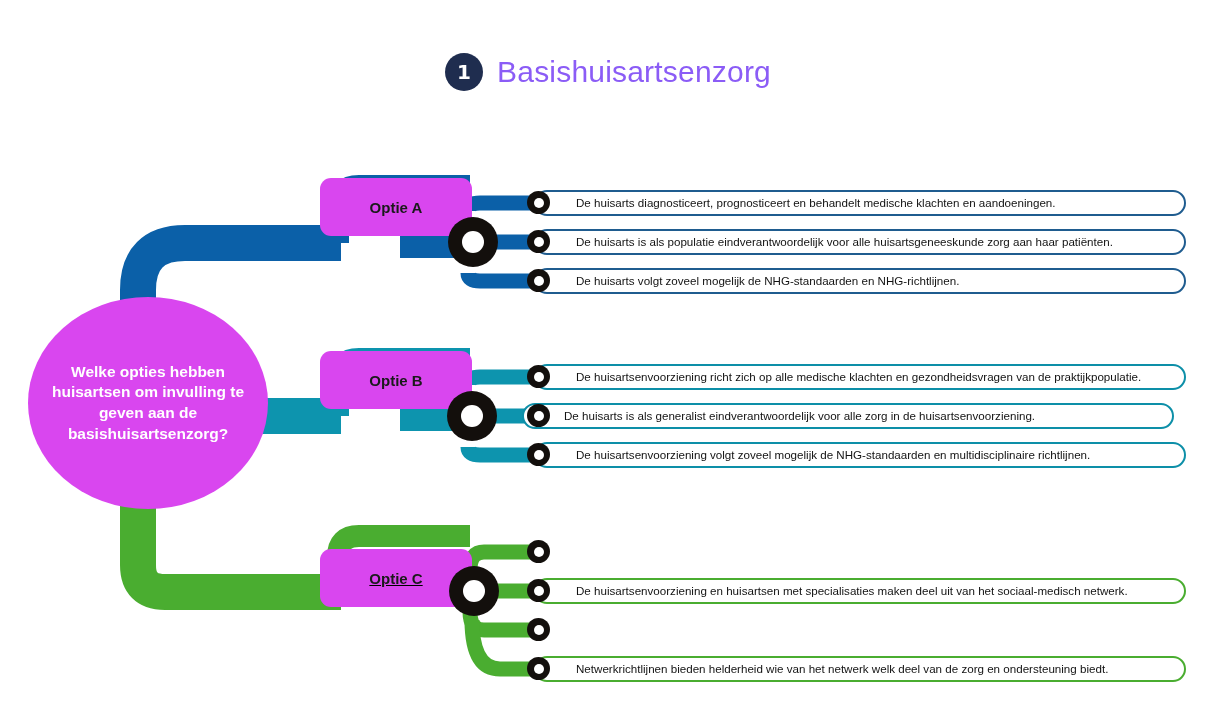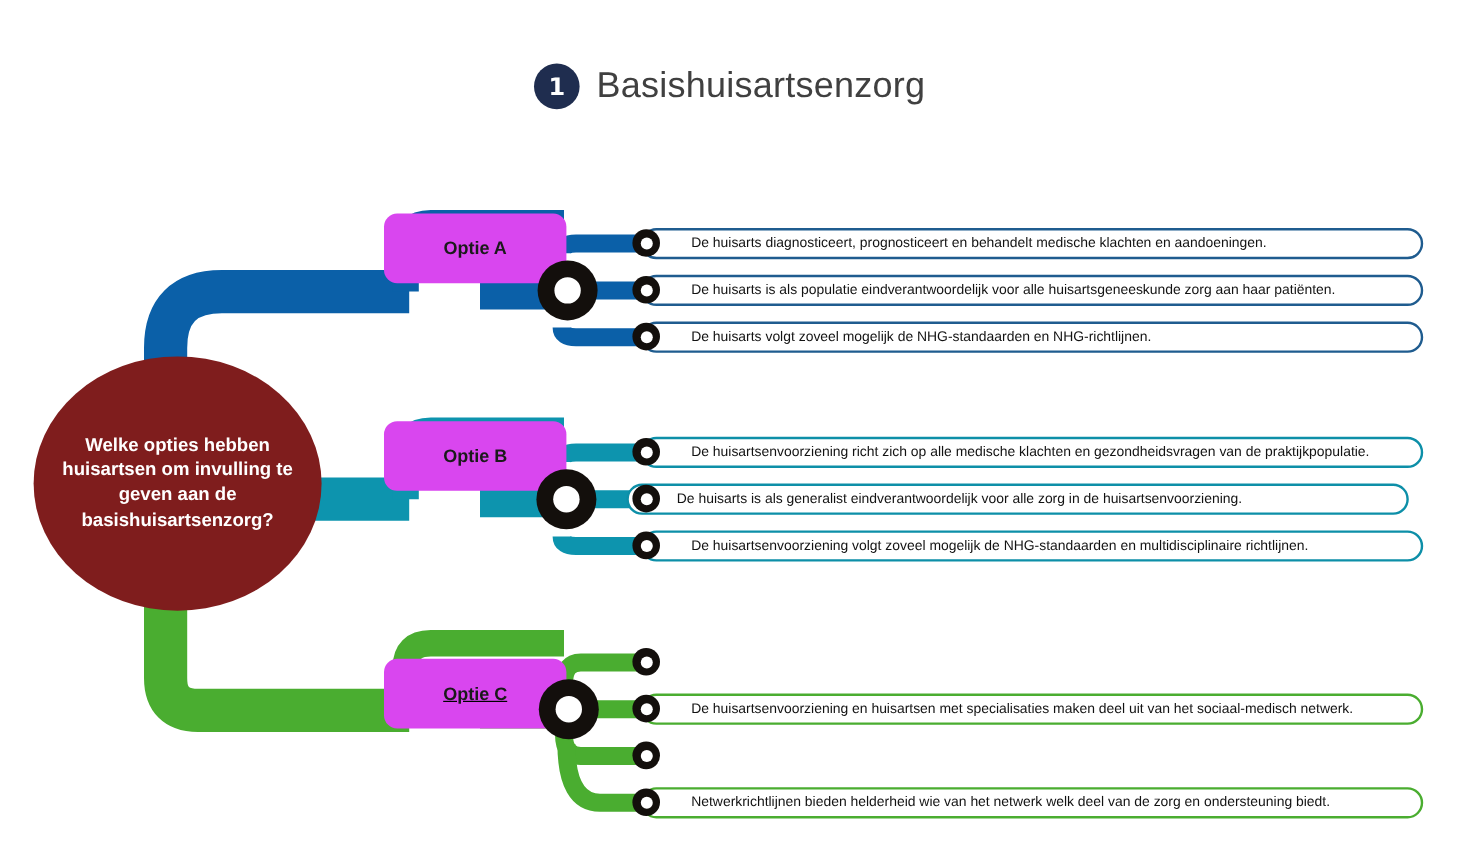--- a/index.html
+++ b/index.html
@@ -19,32 +19,32 @@
   }
   #badge{
     width:38px;height:38px;border-radius:50%;
     background:#1f2d4f;color:#ffffff;
     font-size:20px;font-weight:bold;
     display:flex;align-items:center;justify-content:center;
     margin-right:14px;
     font-family:"DejaVu Sans", sans-serif;
   }
   #title{
-    font-size:30px;color:#404040;font-weight:400;
+    font-size:30px;color:#8b5cf6;font-weight:400;
     letter-spacing:.2px;white-space:nowrap;
   }
 
   
   #wires{position:absolute;left:0;top:0;width:1216px;height:707px;}
 
   
   #hub-circle{
     position:absolute;left:28px;top:297px;width:240px;height:212px;
     border-radius:50%;
-    background:#7f1d1d;
+    background:#d946ef;
     display:flex;align-items:center;justify-content:center;
     z-index:4;
   }
   #hub-circle span{
     display:block;color:#ffffff;font-weight:bold;font-size:15.5px;
     line-height:1.33;text-align:center;width:208px;
   }
 
   
   .opt-box{

